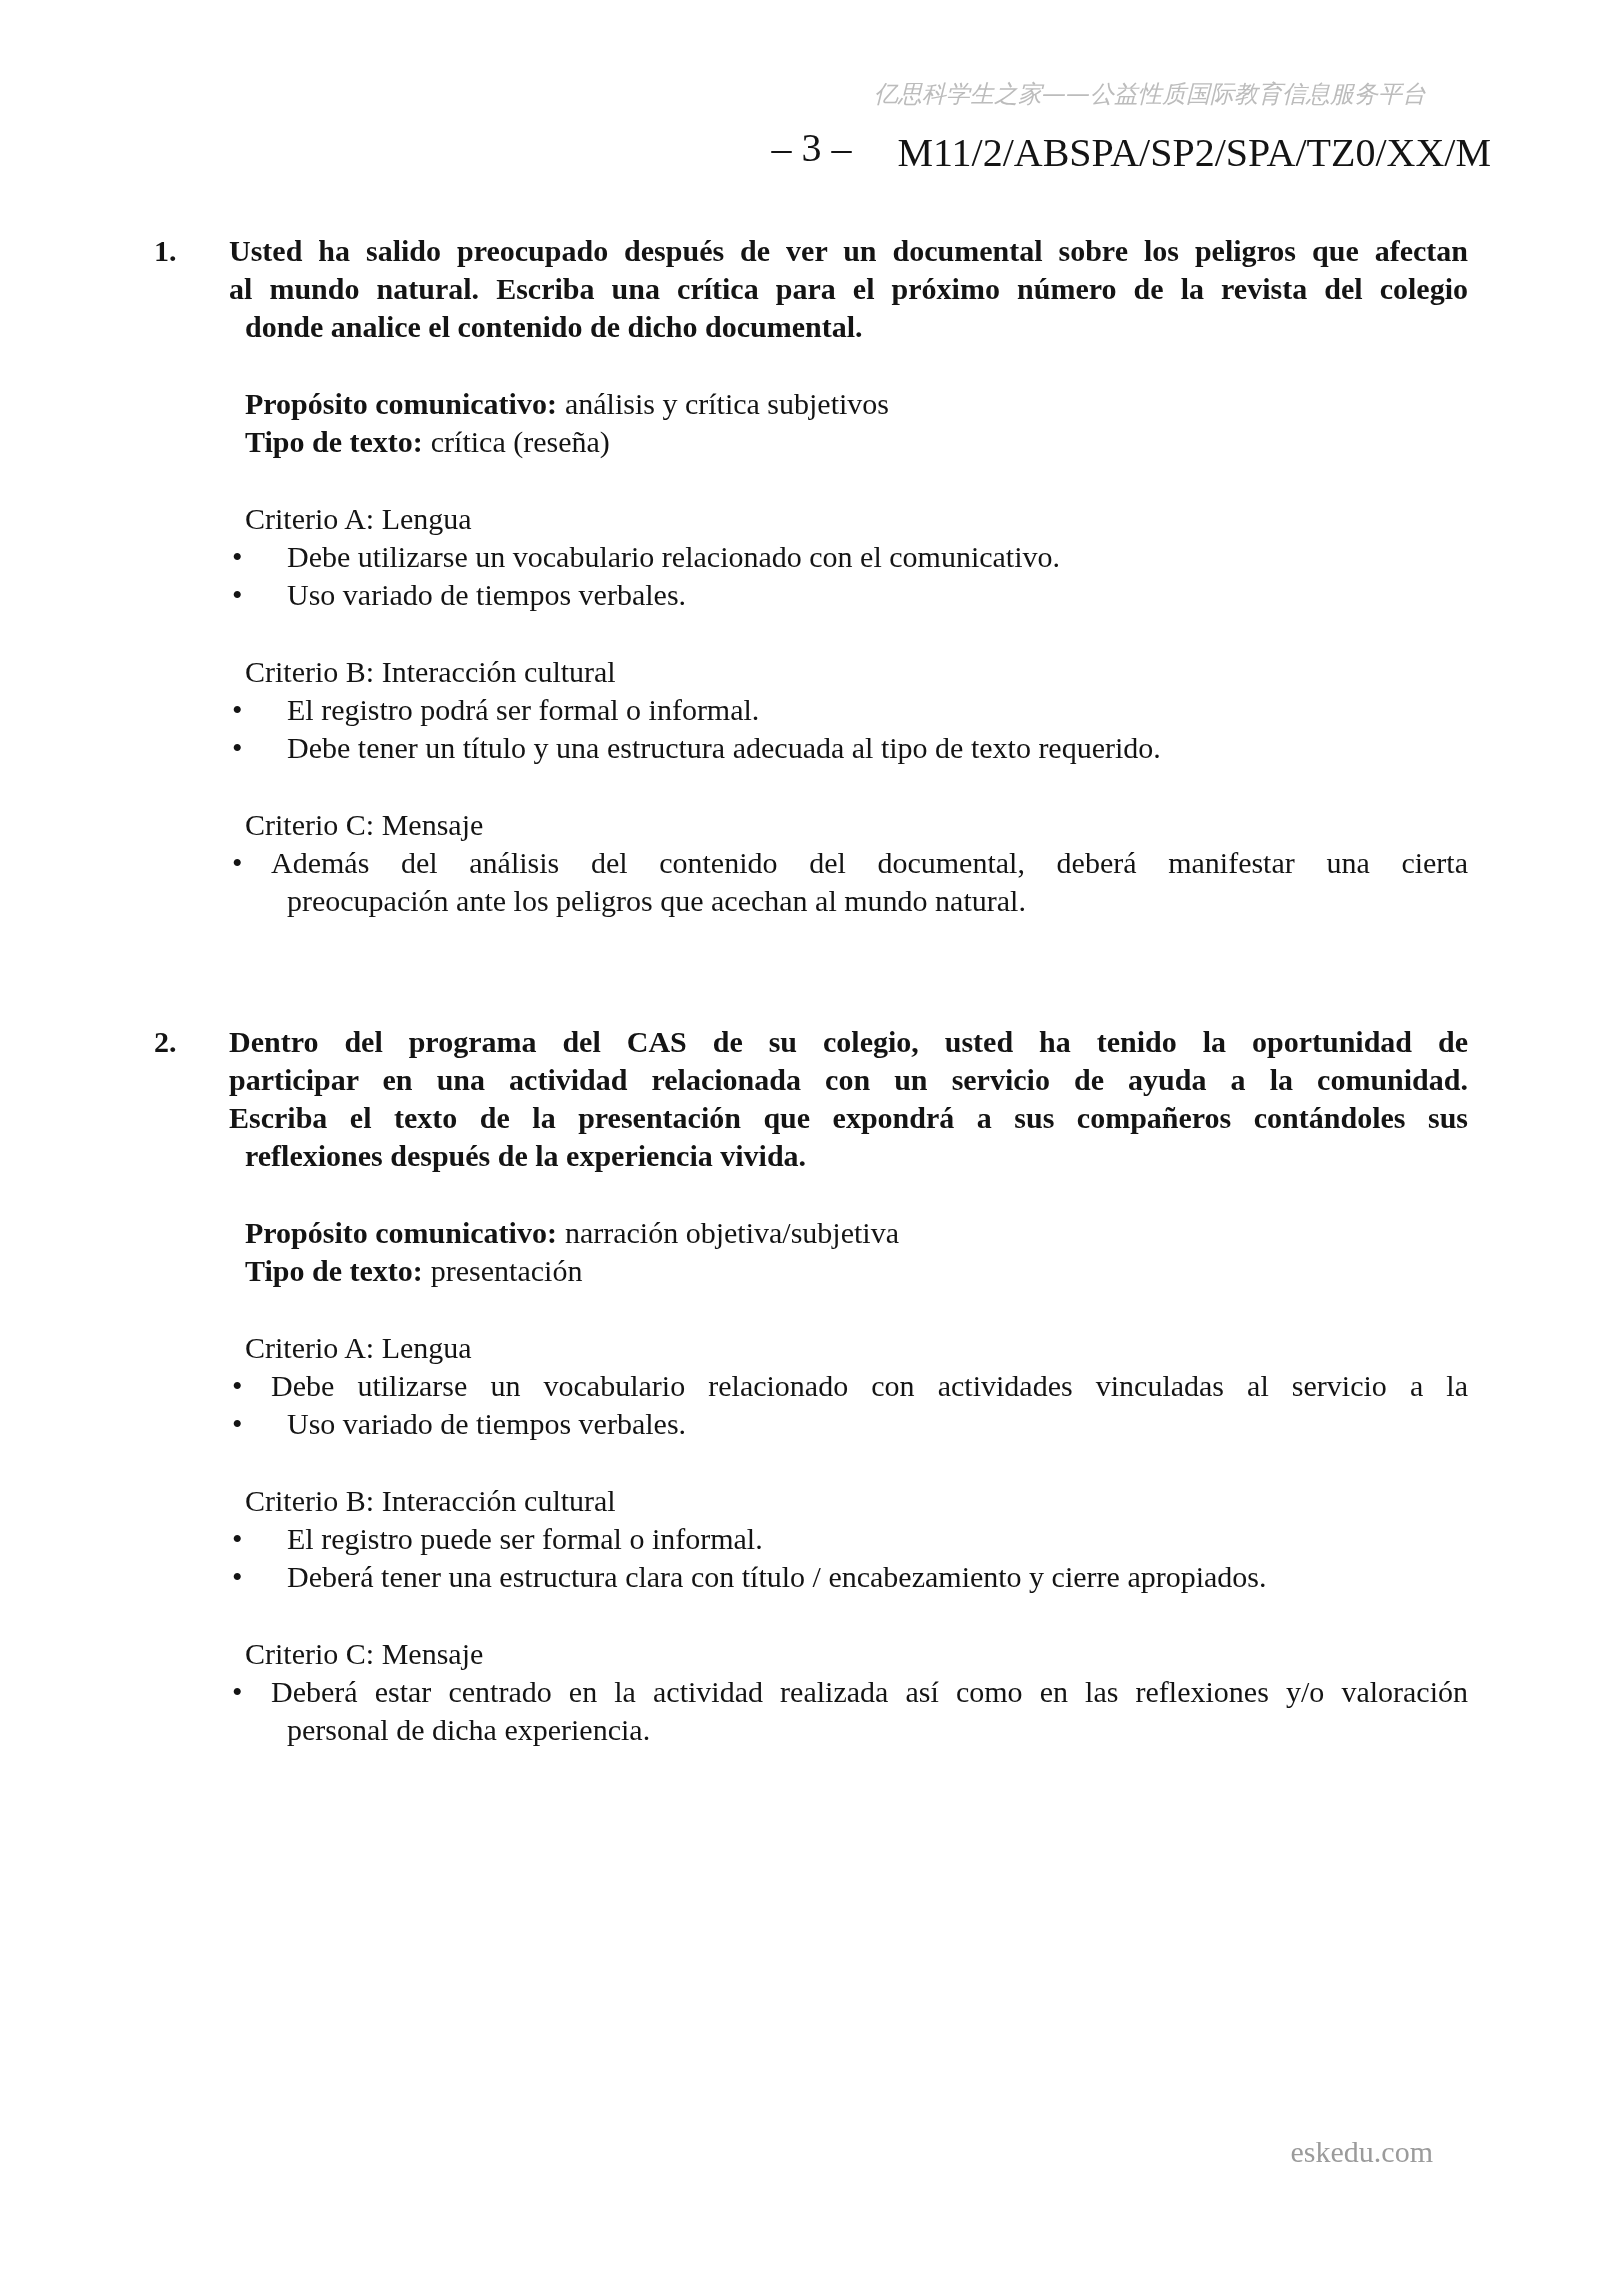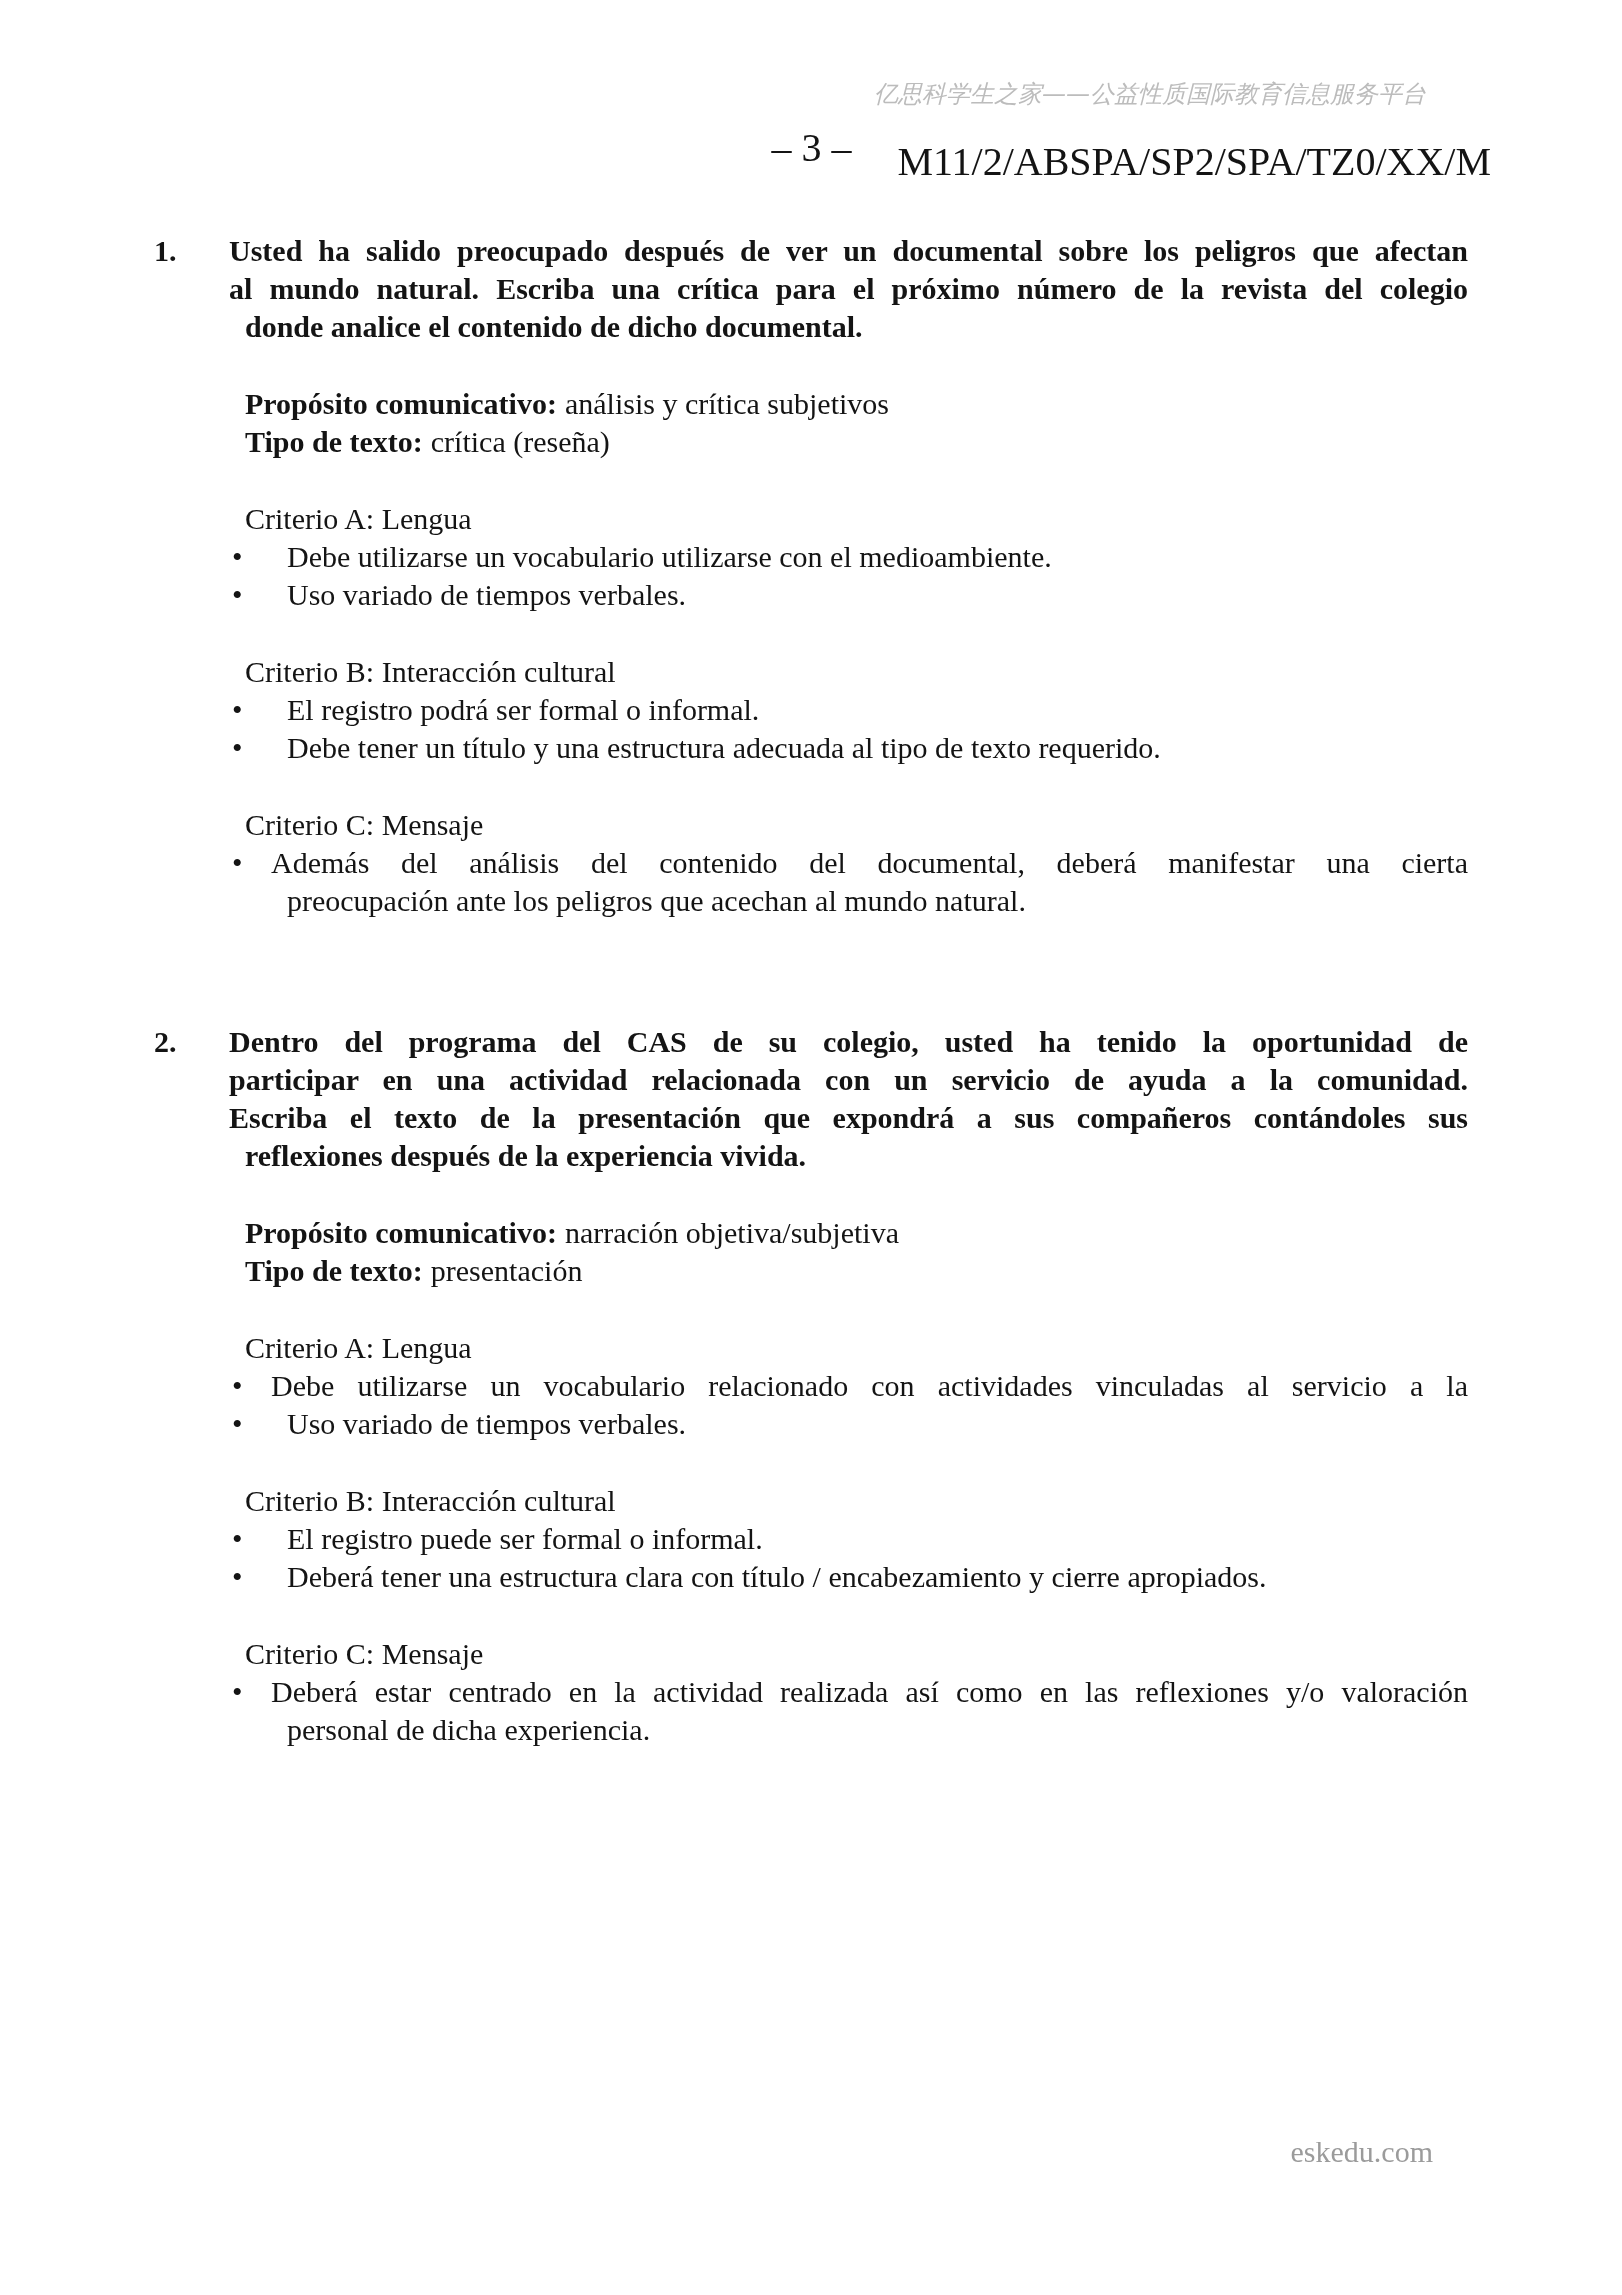--- a/index.html
+++ b/index.html
@@ -19,21 +19,21 @@
     font-size:24px;line-height:28px;color:#bcbcbc;
     white-space:nowrap;
     font-style:italic;
   }
   .page-num{
     position:absolute;top:127px;left:0;width:1623px;
     text-align:center;font-size:40px;line-height:42px;
     white-space:nowrap;
   }
   .paper-code{
-    position:absolute;top:141px;right:132px;
+    position:absolute;top:132px;right:132px;
     font-size:40px;line-height:42px;white-space:nowrap;
   }
   .content{position:absolute;top:0;left:0;width:1623px;}
   .q-block{position:relative;margin-left:229px;margin-right:155px;}
   .q-num{
     position:absolute;left:-75px;top:0;
     font-weight:bold;white-space:nowrap;
   }
   .q-statement{font-weight:bold;}
   .mt-q1{margin-top:232px;}
@@ -79,21 +79,21 @@
       <div class="line">
         <span class="label">Tipo de texto:</span><span>crítica (reseña)</span>
       </div>
     </div>
 
     <div class="q-block mt-sec">
       <div class="crit-title line">Criterio A: Lengua</div>
       <div class="bullet-row">
         <span class="b-marker">•</span>
         <div class="b-text">
-            <div class="line">Debe utilizarse un vocabulario utilizarse con el medioambiente.</div>
+            <div class="line">Debe utilizarse un vocabulario relacionado con el comunicativo.</div>
           </div>
       </div>
       <div class="bullet-row">
         <span class="b-marker">•</span>
         <div class="b-text">
             <div class="line">Uso variado de tiempos verbales.</div>
           </div>
       </div>
     </div>
 

